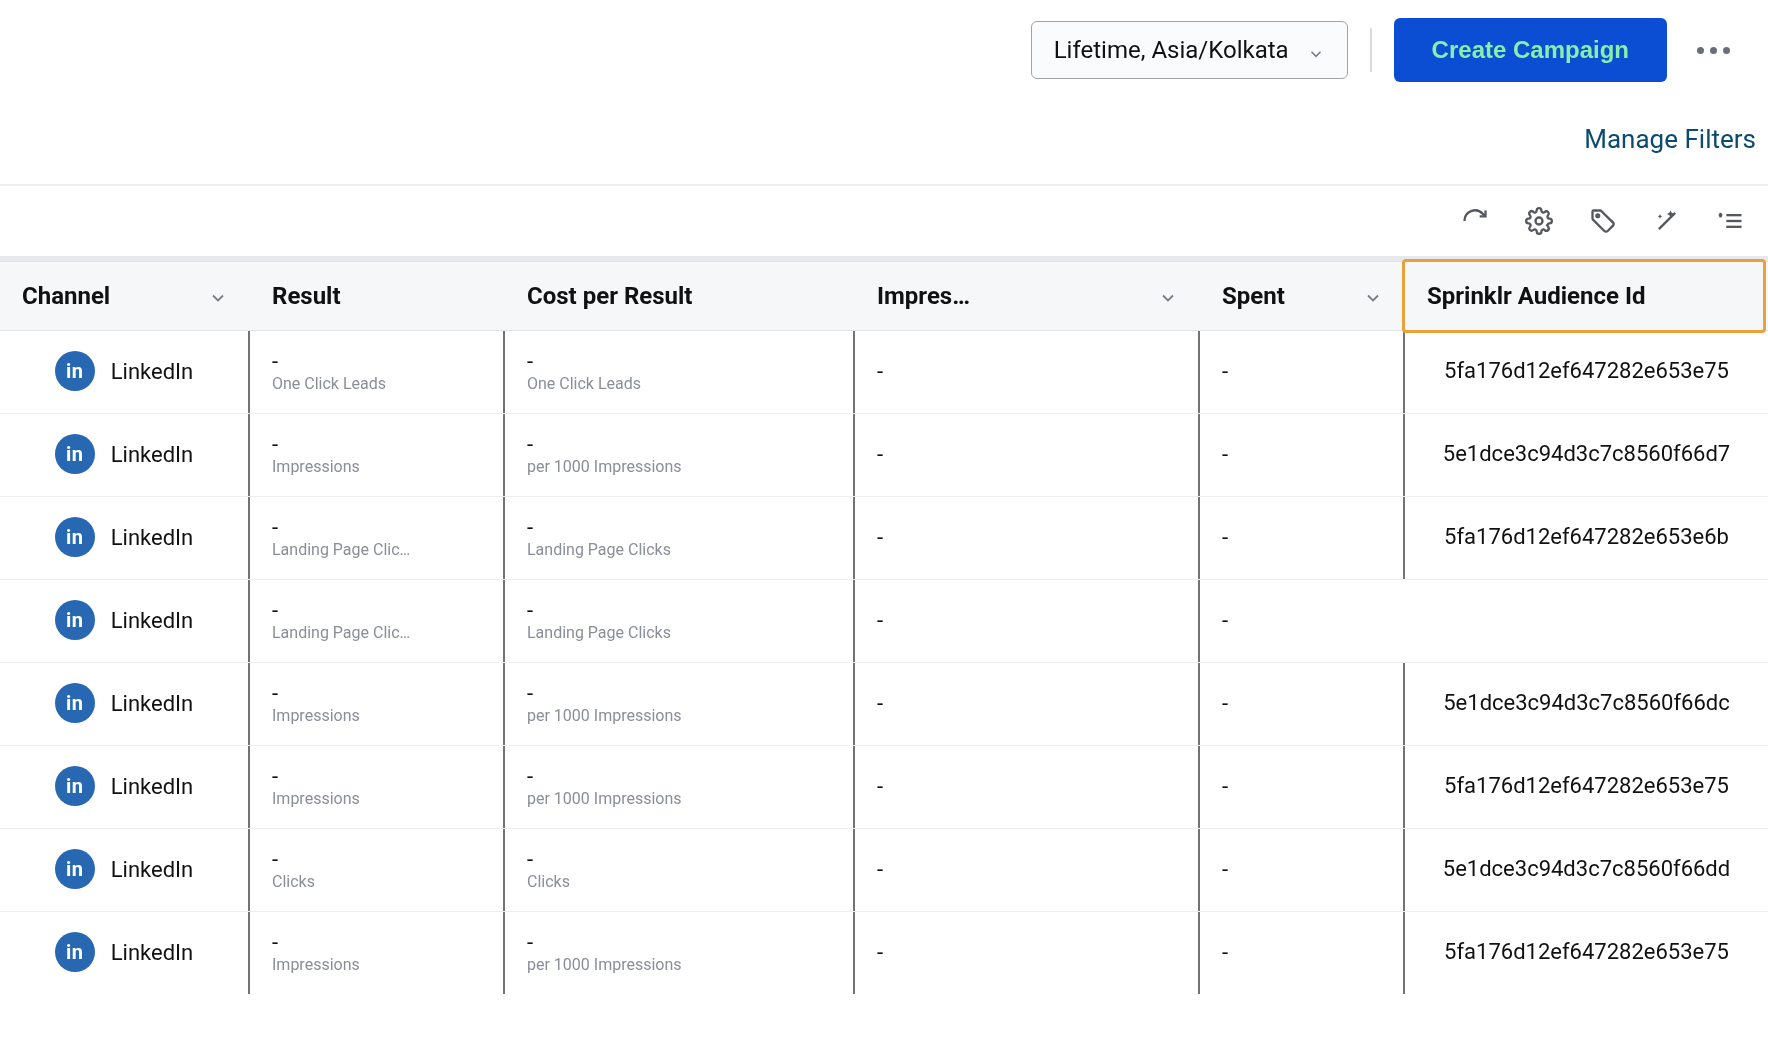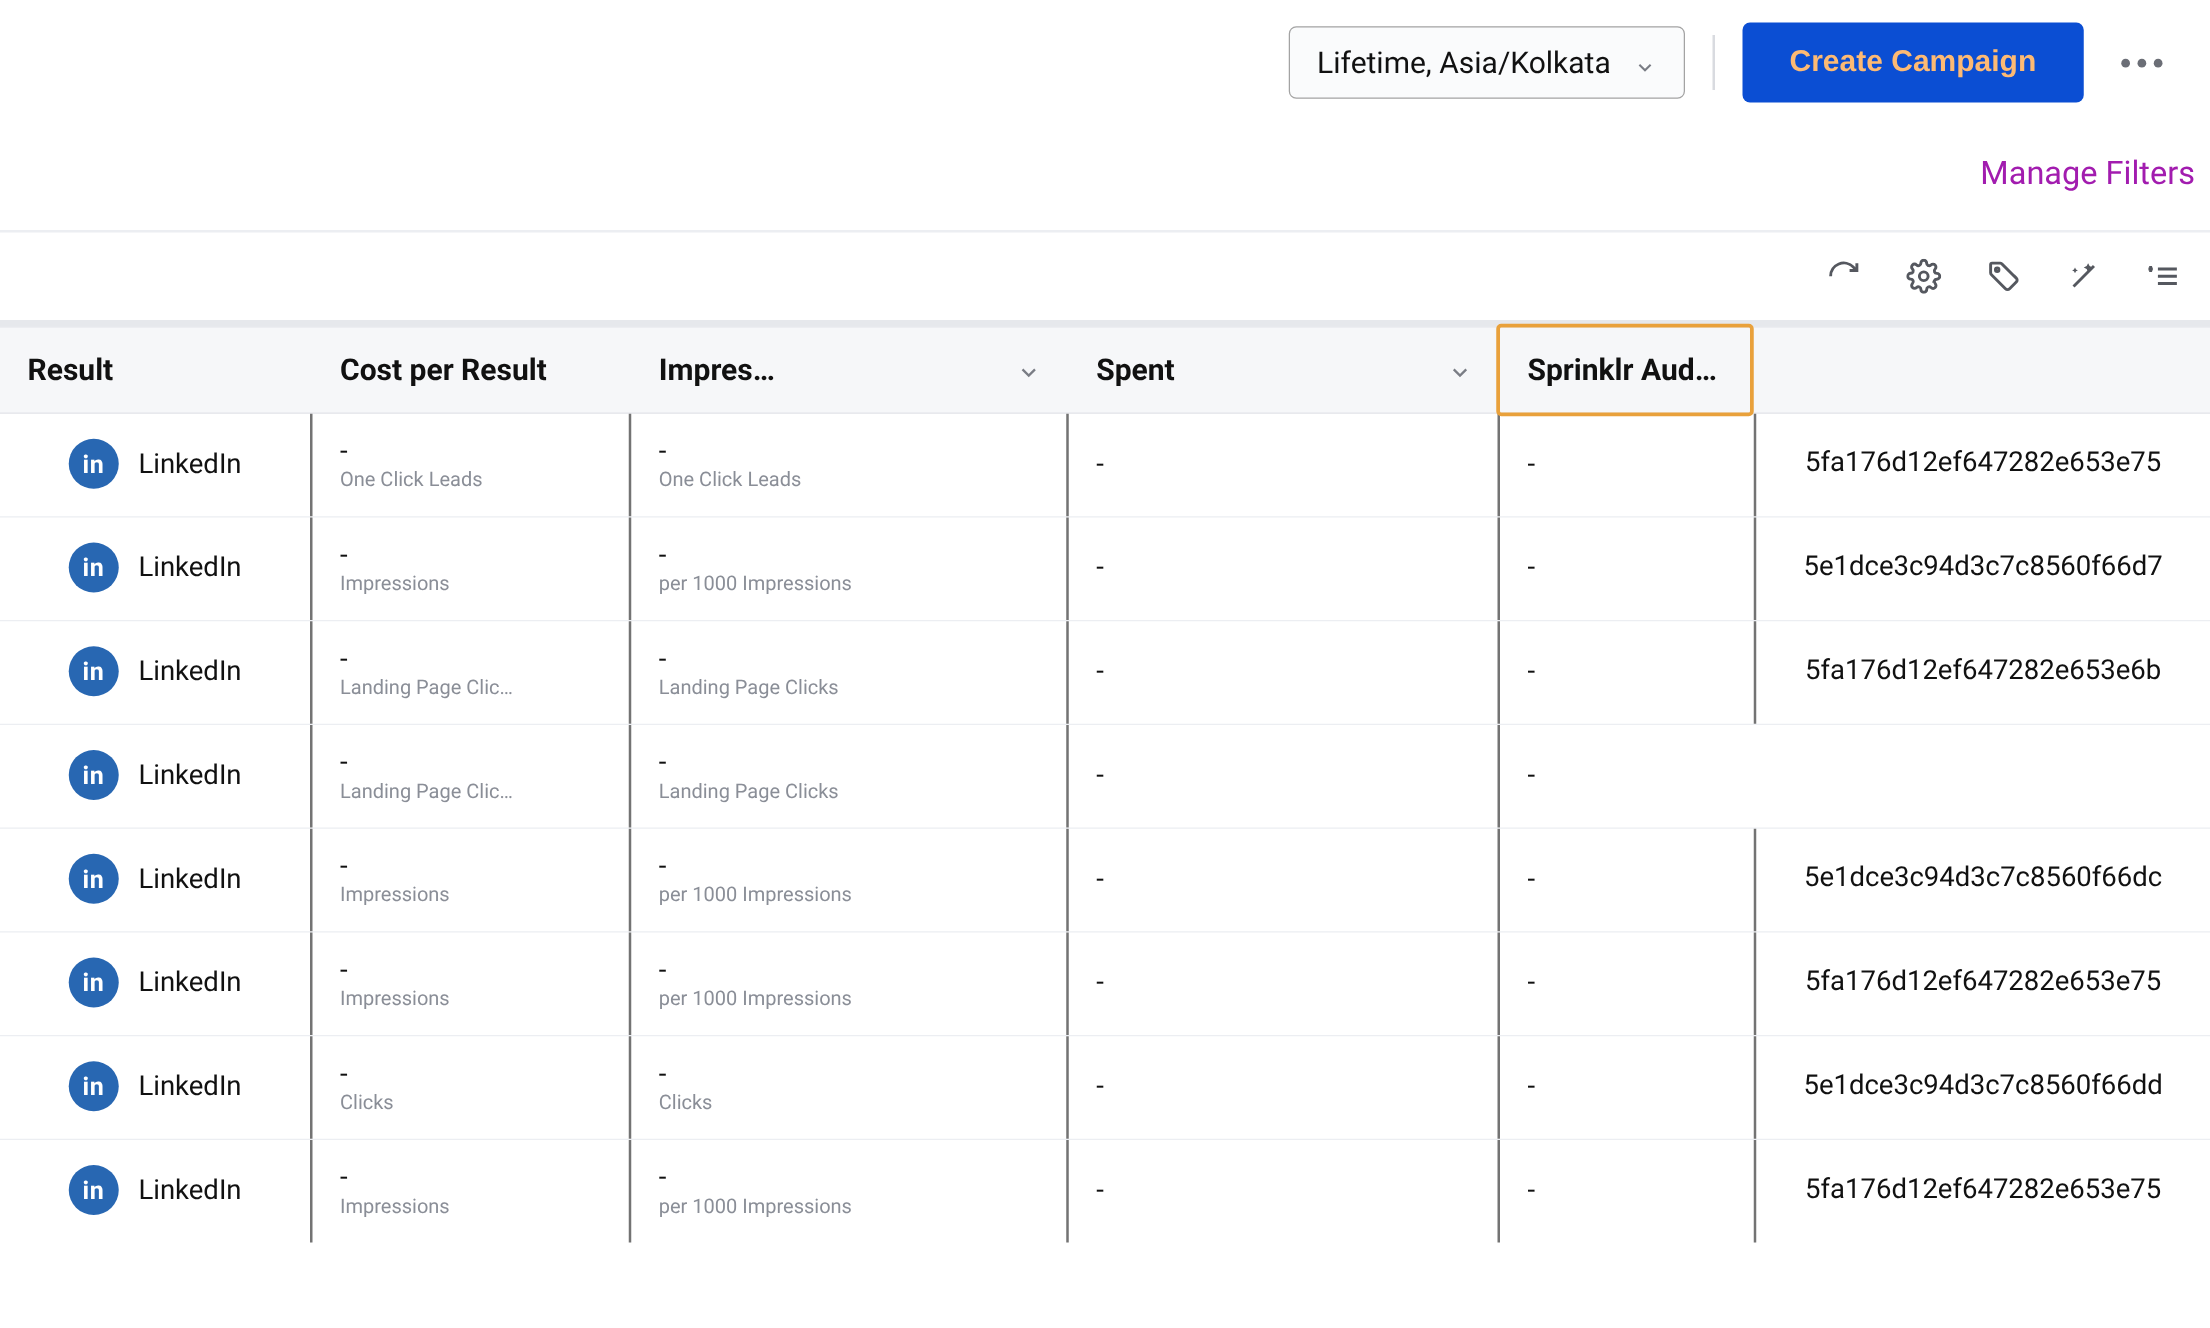--- a/index.html
+++ b/index.html
@@ -22,39 +22,39 @@
     padding: 14px 22px;
     font-size: 24px;
     cursor: pointer;
   }
   .date-select .chev { width: 18px; height: 18px; }
   .vdiv {
     width: 2px; height: 44px; background: #d9dbe0;
   }
   .btn-primary {
     background: #0b4ed3;
-    color: #fdba74;
+    color: #86efac;
     font-weight: 700;
     border: none;
     border-radius: 6px;
     padding: 18px 38px;
     font-size: 24px;
     cursor: pointer;
   }
   .triple-dots {
     display: flex; gap: 6px; cursor: pointer; padding: 8px;
   }
   .triple-dots .dot { width: 7px; height: 7px; border-radius: 50%; background: #6b6e76; }
 
   
   .filters-row {
     display: flex; justify-content: flex-end; padding: 30px 12px 30px 30px;
   }
   .manage-filters {
-    color: #a21caf;
+    color: #0c4a6e;
     font-size: 26px;
     cursor: pointer;
   }
 
   .hairline {
     height: 2px; background: #eceef2; width: 100%;
   }
 
   
   .toolbar-row {
@@ -179,20 +179,26 @@
         <line x1="3" y1="5" x2="3" y2="9"></line>
         <line x1="1.5" y1="7" x2="4.5" y2="7"></line>
       </svg>
   </span>
 </div>
 
 <div class="thick-hairline"></div>
 
 <div class="table">
   <div class="thead">
+    <div class="th sortable">
+      <span class="label">Channel</span>
+      <span class="chev"><svg viewBox="0 0 24 24">
+            <polyline points="6 9 12 15 18 9"></polyline>
+          </svg></span>
+    </div>
     <div class="th">
       <span class="label">Result</span>
     </div>
     <div class="th">
       <span class="label">Cost per Result</span>
     </div>
     <div class="th sortable">
       <span class="label">Impres…</span>
       <span class="chev"><svg viewBox="0 0 24 24">
             <polyline points="6 9 12 15 18 9"></polyline>

